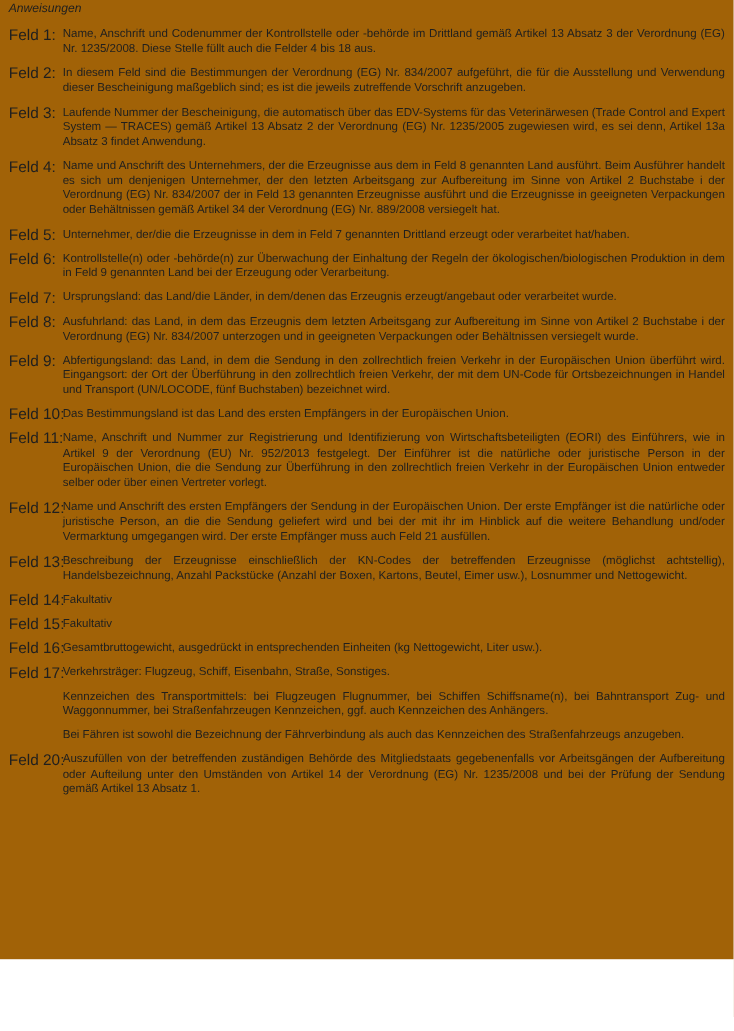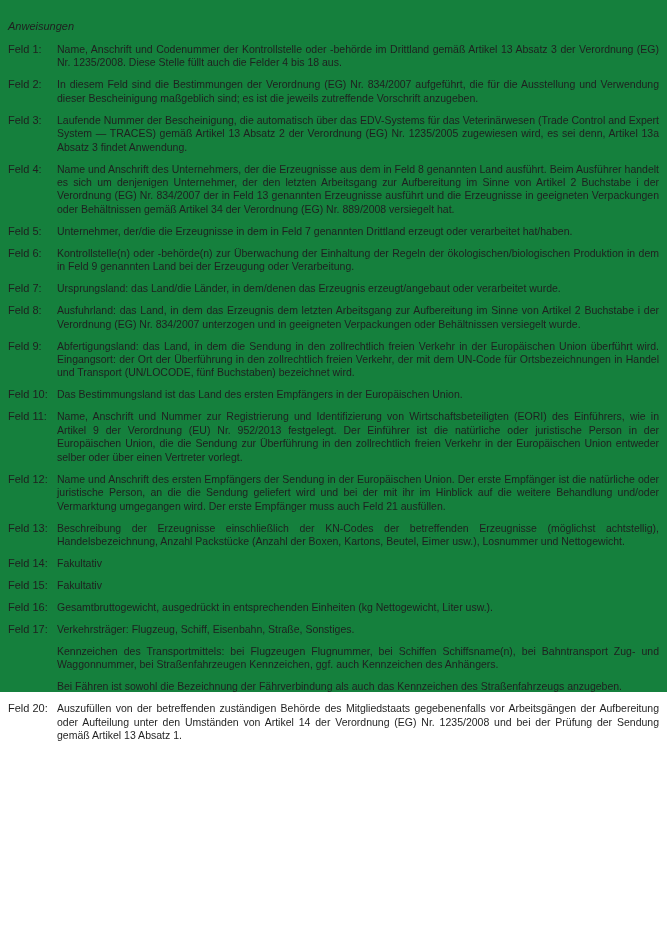--- a/index.html
+++ b/index.html
@@ -6,41 +6,41 @@
   html, body { background: #ffffff; }
   body {
     width: 667px;
     height: 937px;
     font-family: "Liberation Sans", sans-serif;
     color: #1f1f1f;
     overflow: hidden;
   }
   .page {
     width: 667px;
-    height: 692px;
-    background: #15803d;
-    padding: 20px 8px 6px 8px;
+    height: 872px;
+    background: #a16207;
+    padding: 2px 8px 6px 8px;
   }
   .doc-title {
     font-style: italic;
     font-weight: normal;
     font-size: 11px;
     line-height: 13px;
     margin-bottom: 10px;
     color: #1f1f1f;
   }
   .field-row {
     display: flex;
     align-items: flex-start;
     margin-bottom: 8.6px;
   }
   .field-label {
     flex: 0 0 49px;
     width: 49px;
-    font-size: 11px;
+    font-size: 14px;
     line-height: 13.4px;
     white-space: nowrap;
   }
   .field-body {
     flex: 1 1 auto;
     min-width: 0;
   }
   .field-body p {
     font-size: 10.5px;
     line-height: 13.4px;

